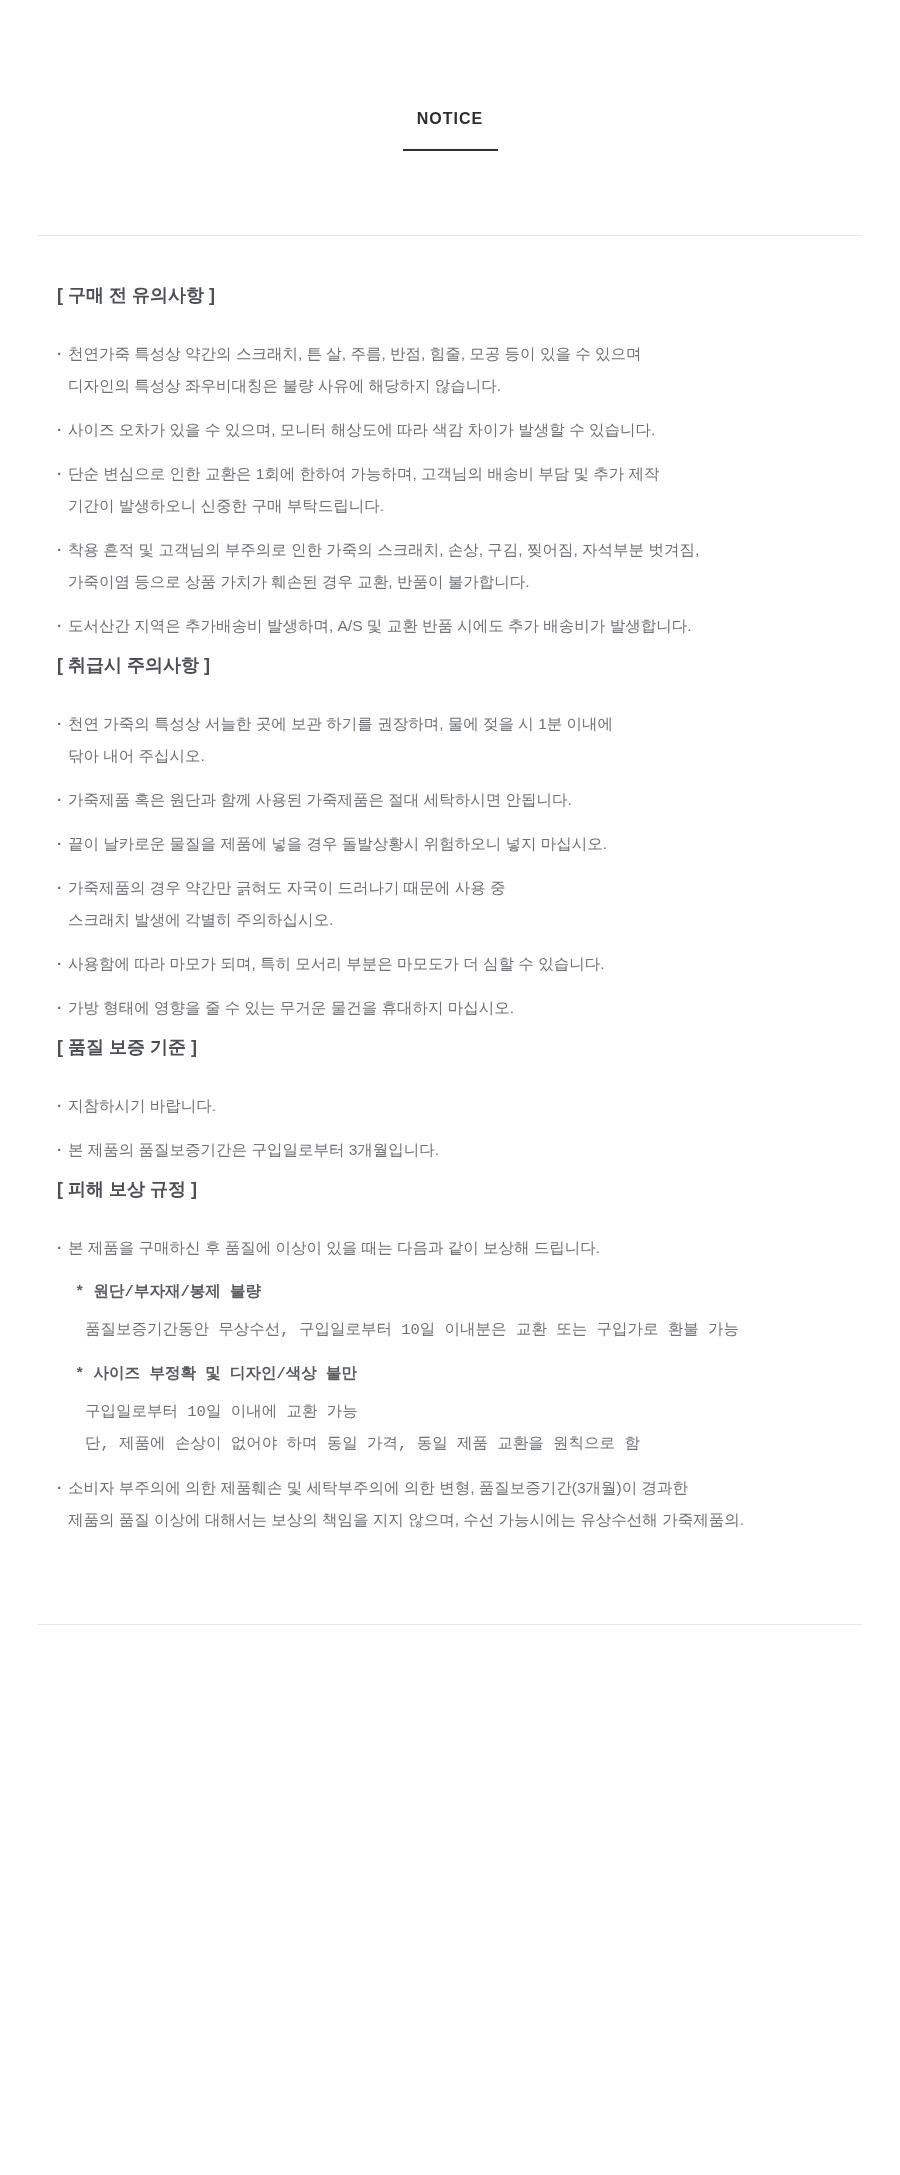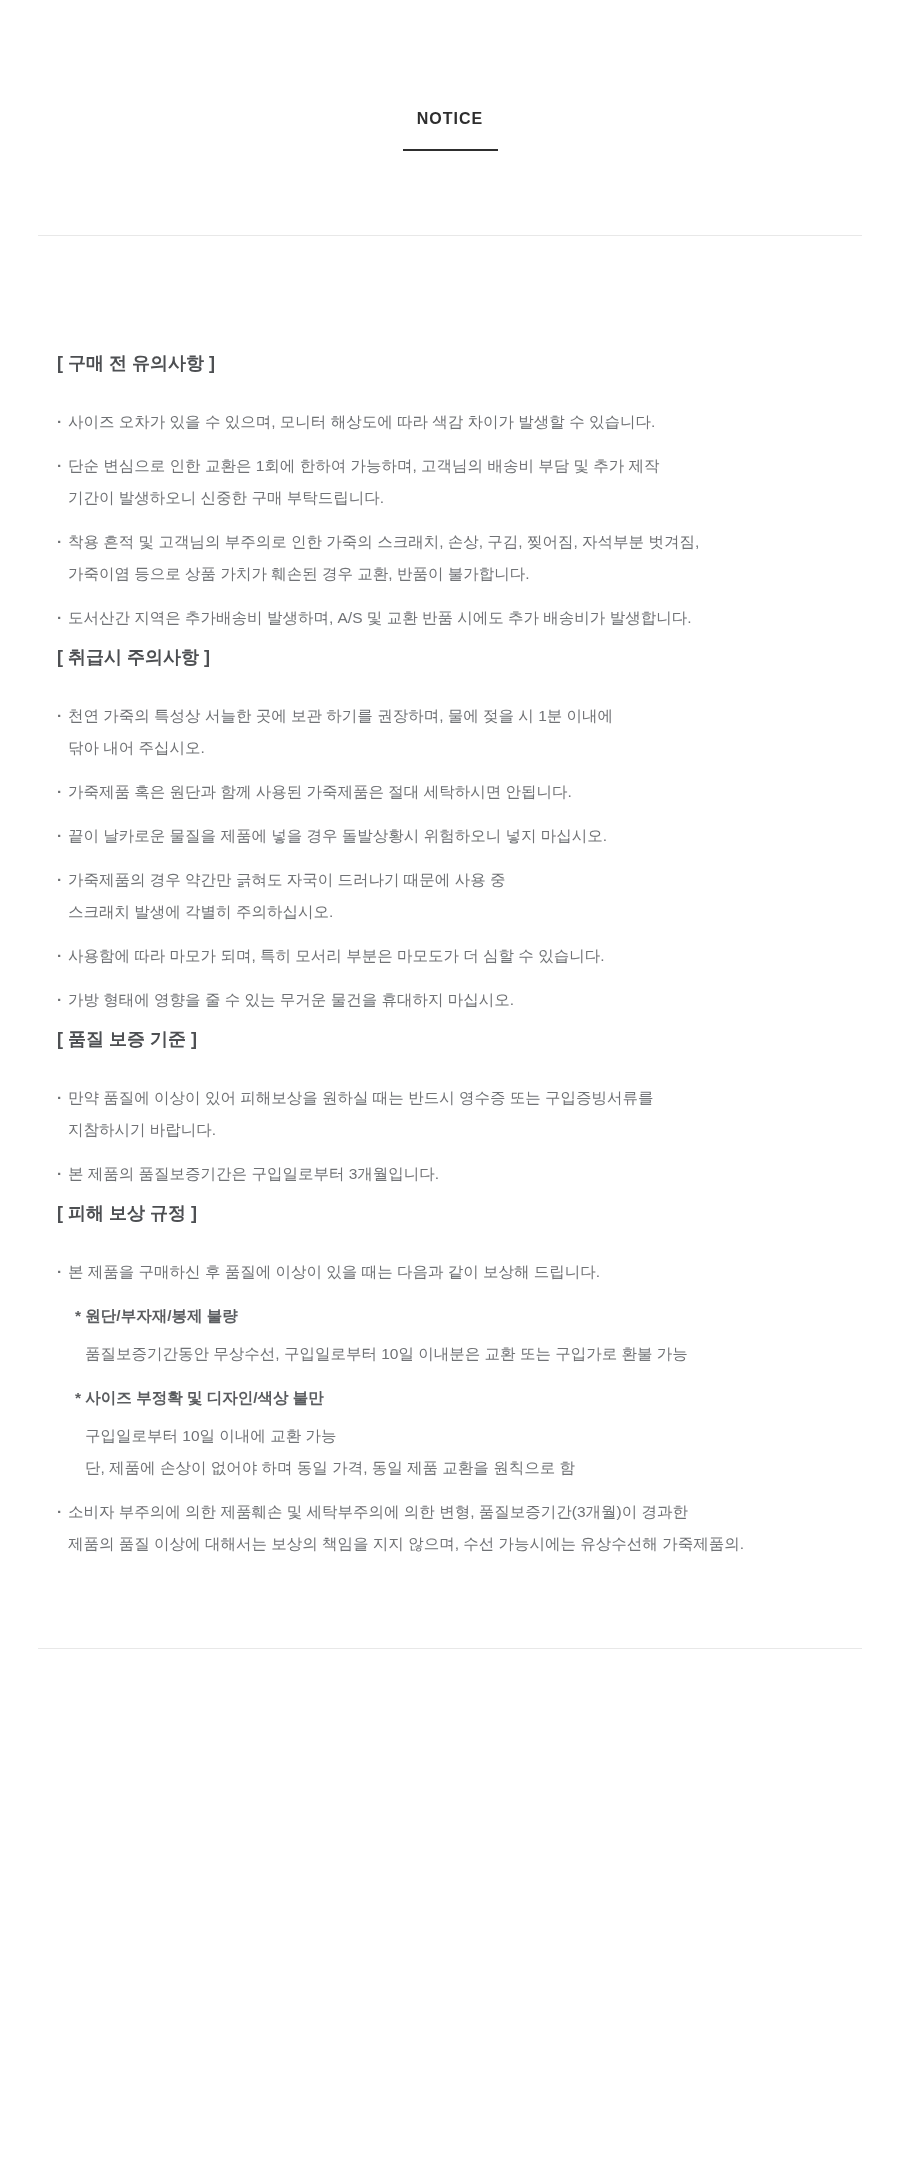--- a/index.html
+++ b/index.html
@@ -32,21 +32,21 @@
     margin: 0 38px;
     border-bottom: 1px solid #e8e8e8;
     height: 0;
   }
   .rule.top { margin-top: 84px; }
   .rule.bottom { margin-top: 88px; margin-bottom: 52px; }
   .content {
     padding: 0 57px;
   }
   .section { }
-  .section.first { margin-top: 116px; }
+  .section.first { margin-top: 48px; }
   .section-title {
     font-size: 18px;
     line-height: 22px;
     font-weight: 700;
     color: #4d4f52;
   }
   .section-body { margin-top: 32px; }
   .item { margin-bottom: 12px; }
   .item.bullet {
     position: relative;
@@ -61,21 +61,21 @@
     font-weight: 700;
     color: #6f7174;
     font-size: 15.5px;
   }
   .line {
     font-size: 15.5px;
     line-height: 32px;
     color: #6f7174;
     white-space: nowrap;
   }
-  .item.sub { padding-left: 18px; }
+  .item.sub { padding-left: 18px; font-family: Liberation Mono, monospace; }
   .sub-title {
     font-size: 15.5px;
     line-height: 32px;
     font-weight: 700;
     color: #5a5c5f;
     margin-bottom: 6px;
     white-space: nowrap;
   }
   .sub-lines { padding-left: 10px; }
 </style>
@@ -87,20 +87,24 @@
   <h1 class="page-title">NOTICE</h1>
   <div class="title-underline"></div>
 
   <div class="rule top"></div>
 
   <div class="content">
 
     <div class="section first">
       <div class="section-title">[ 구매 전 유의사항 ]</div>
       <div class="section-body">
+        <div class="item bullet">
+          <div class="line">천연가죽 특성상 약간의 스크래치, 튼 살, 주름, 반점, 힘줄, 모공 등이 있을 수 있으며</div>
+          <div class="line">디자인의 특성상 좌우비대칭은 불량 사유에 해당하지 않습니다.</div>
+        </div>
         <div class="item bullet">
           <div class="line">사이즈 오차가 있을 수 있으며, 모니터 해상도에 따라 색감 차이가 발생할 수 있습니다.</div>
         </div>
         <div class="item bullet">
           <div class="line">단순 변심으로 인한 교환은 1회에 한하여 가능하며, 고객님의 배송비 부담 및 추가 제작</div>
           <div class="line">기간이 발생하오니 신중한 구매 부탁드립니다.</div>
         </div>
         <div class="item bullet">
           <div class="line">착용 흔적 및 고객님의 부주의로 인한 가죽의 스크래치, 손상, 구김, 찢어짐, 자석부분 벗겨짐,</div>
           <div class="line">가죽이염 등으로 상품 가치가 훼손된 경우 교환, 반품이 불가합니다.</div>
@@ -134,21 +138,20 @@
         <div class="item bullet">
           <div class="line">가방 형태에 영향을 줄 수 있는 무거운 물건을 휴대하지 마십시오.</div>
         </div>
       </div>
     </div>
 
     <div class="section">
       <div class="section-title">[ 품질 보증 기준 ]</div>
       <div class="section-body">
         <div class="item bullet">
-          <div class="line">만약 품질에 이상이 있어 피해보상을 원하실 때는 반드시 영수증 또는 구입증빙서류를</div>
           <div class="line">지참하시기 바랍니다.</div>
         </div>
         <div class="item bullet">
           <div class="line">본 제품의 품질보증기간은 구입일로부터 3개월입니다.</div>
         </div>
       </div>
     </div>
 
     <div class="section">
       <div class="section-title">[ 피해 보상 규정 ]</div>

